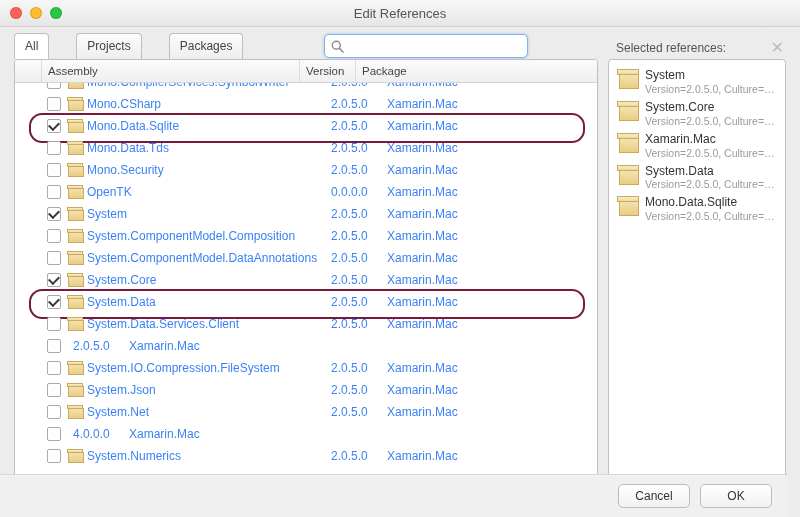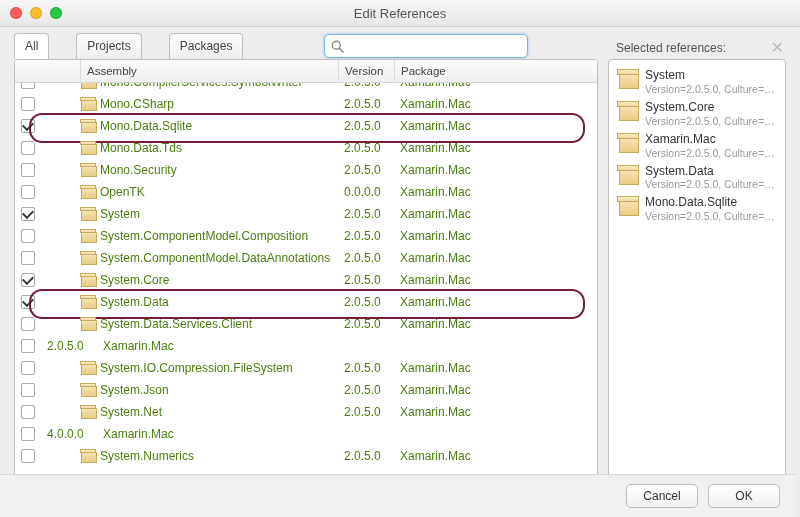--- a/index.html
+++ b/index.html
@@ -94,36 +94,37 @@
   
   .thead {
     display: flex;
     background: linear-gradient(#fbfbfb,#efefef);
     border-bottom: 1px solid #d5d5d5;
     height: 22px; align-items: center;
     font-size: 11.5px; color: #444;
   }
   .thead > div, .row > div { box-sizing: border-box; }
   .col-chk { width: 26px; }
-  .col-asm { flex: 0 0 258px; padding-left: 0; margin-left: 39px; }
+  .col-asm { flex: 0 0 258px; padding-left: 0; }
   .col-ver { flex: 0 0 56px; }
   .col-pkg { flex: 1 1 auto; }
   .thead .col-asm, .thead .col-ver, .thead .col-pkg {
     border-left: 1px solid #dcdcdc; height: 100%;
     display: flex; align-items: center; padding-left: 6px;
   }
   .rows {
     height: 400px; overflow-y: auto;
     position: relative;
   }
   .row {
     display: flex; align-items: center;
     height: 22px;
-    font-size: 12px; color: #4d7c0f;
+    font-size: 12px; color: #3b82f6;
     position: relative;
+    padding-left: 26px;
   }
   .row .col-chk { display:flex; align-items:center; justify-content:center; }
   .row .col-asm {
     display: flex; align-items: center; gap: 4px;
     white-space: nowrap; overflow: hidden; text-overflow: ellipsis;
   }
   .row .col-ver, .row .col-pkg { padding-left: 6px; }
   .chk {
     width: 12px; height: 12px; border: 1px solid #a9a9a9; border-radius: 2px;
     background: #fff; display:inline-flex; align-items:center; justify-content:center;
@@ -164,21 +165,21 @@
     padding: 3px 8px;
   }
   .sel-item .pkg-icon { width: 22px; height: 20px; }
   .sel-item .pkg-icon::before { left:2px; top:5px; width:18px; height:14px; }
   .sel-item .pkg-icon::after  { left:0; top:0; width:22px; height:6px; }
   .sel-txt { display:flex; flex-direction:column; line-height: 1.15; overflow:hidden; }
   .sel-name { font-size: 12px; color: #333; white-space: nowrap; overflow:hidden; text-overflow: ellipsis; }
   .sel-det  { font-size: 10.5px; color: #9a9a9a; white-space: nowrap; overflow:hidden; text-overflow: ellipsis; }
   
   .footer {
-    position: absolute; bottom: 0; left:0; right:4px;
+    position: absolute; bottom: 0; left:0; right:12px;
     height: 42px;
     display:flex; justify-content:flex-end; align-items:center;
     gap: 10px; padding: 0 16px;
     background: #f0f0f0; border-top: 1px solid #d8d8d8;
   }
   .btn {
     min-width: 72px; height: 24px;
     border: 1px solid #bcbcbc; border-radius: 5px;
     background: linear-gradient(#ffffff,#f1f1f1);
     font-size: 12px; color:#333;

